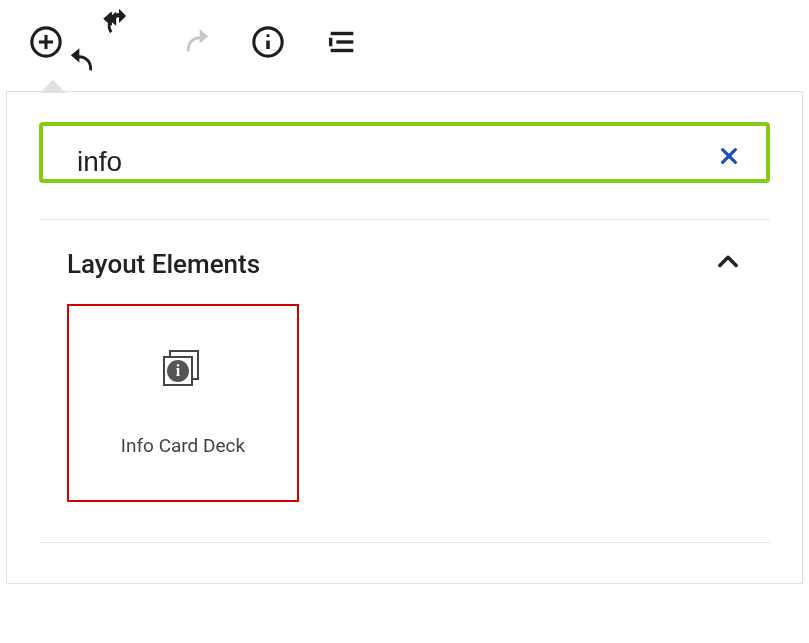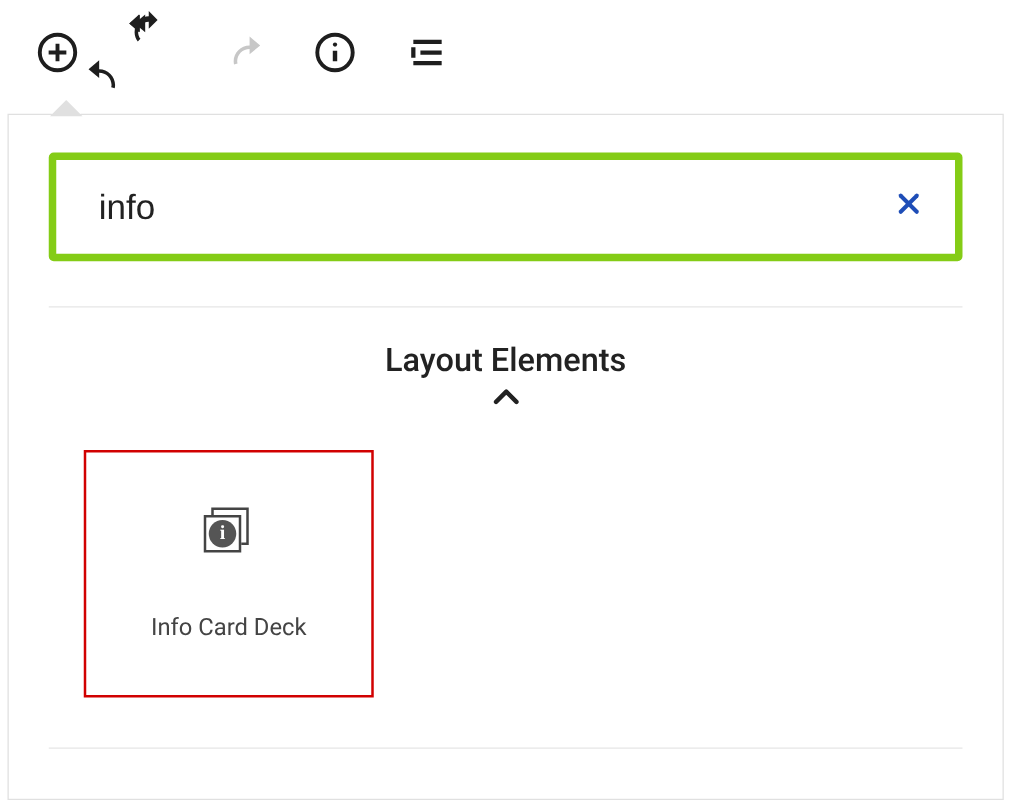--- a/index.html
+++ b/index.html
@@ -54,26 +54,26 @@
 
   .panel {
     margin: 0 6px;
     border: 1px solid #e0e0e0;
     border-top: 1px solid #e0e0e0;
     background: #fff;
     padding: 30px 32px 40px 32px;
   }
 
   .search-wrap {
-    border: 6px solid #84cc16;
+    border: 4px solid #84cc16;
     border-radius: 4px;
     display: flex;
-    align-items: center;
+    align-items: flex-end;
     padding: 0 20px 0 32px;
-    height: 87px;
+    height: 61px;
   }
   .search-input {
     flex: 1;
     border: none;
     outline: none;
     font-size: 28px;
     color: #222;
     background: transparent;
   }
   @keyframes blink { 50% { opacity: 0; } }
@@ -90,21 +90,20 @@
     border-top: 1px solid #e6e6e6;
     padding-top: 28px;
     border-bottom: 1px solid #e6e6e6;
     padding-bottom: 40px;
   }
   .section-header {
     display: flex;
     align-items: center;
     justify-content: space-between;
     padding: 0 28px 24px 28px;
-    flex-direction: column;
   }
   .section-title {
     font-size: 26px;
     font-weight: 500;
     color: #222;
   }
   .chevron {
     color: #222;
     cursor: pointer;
   }

